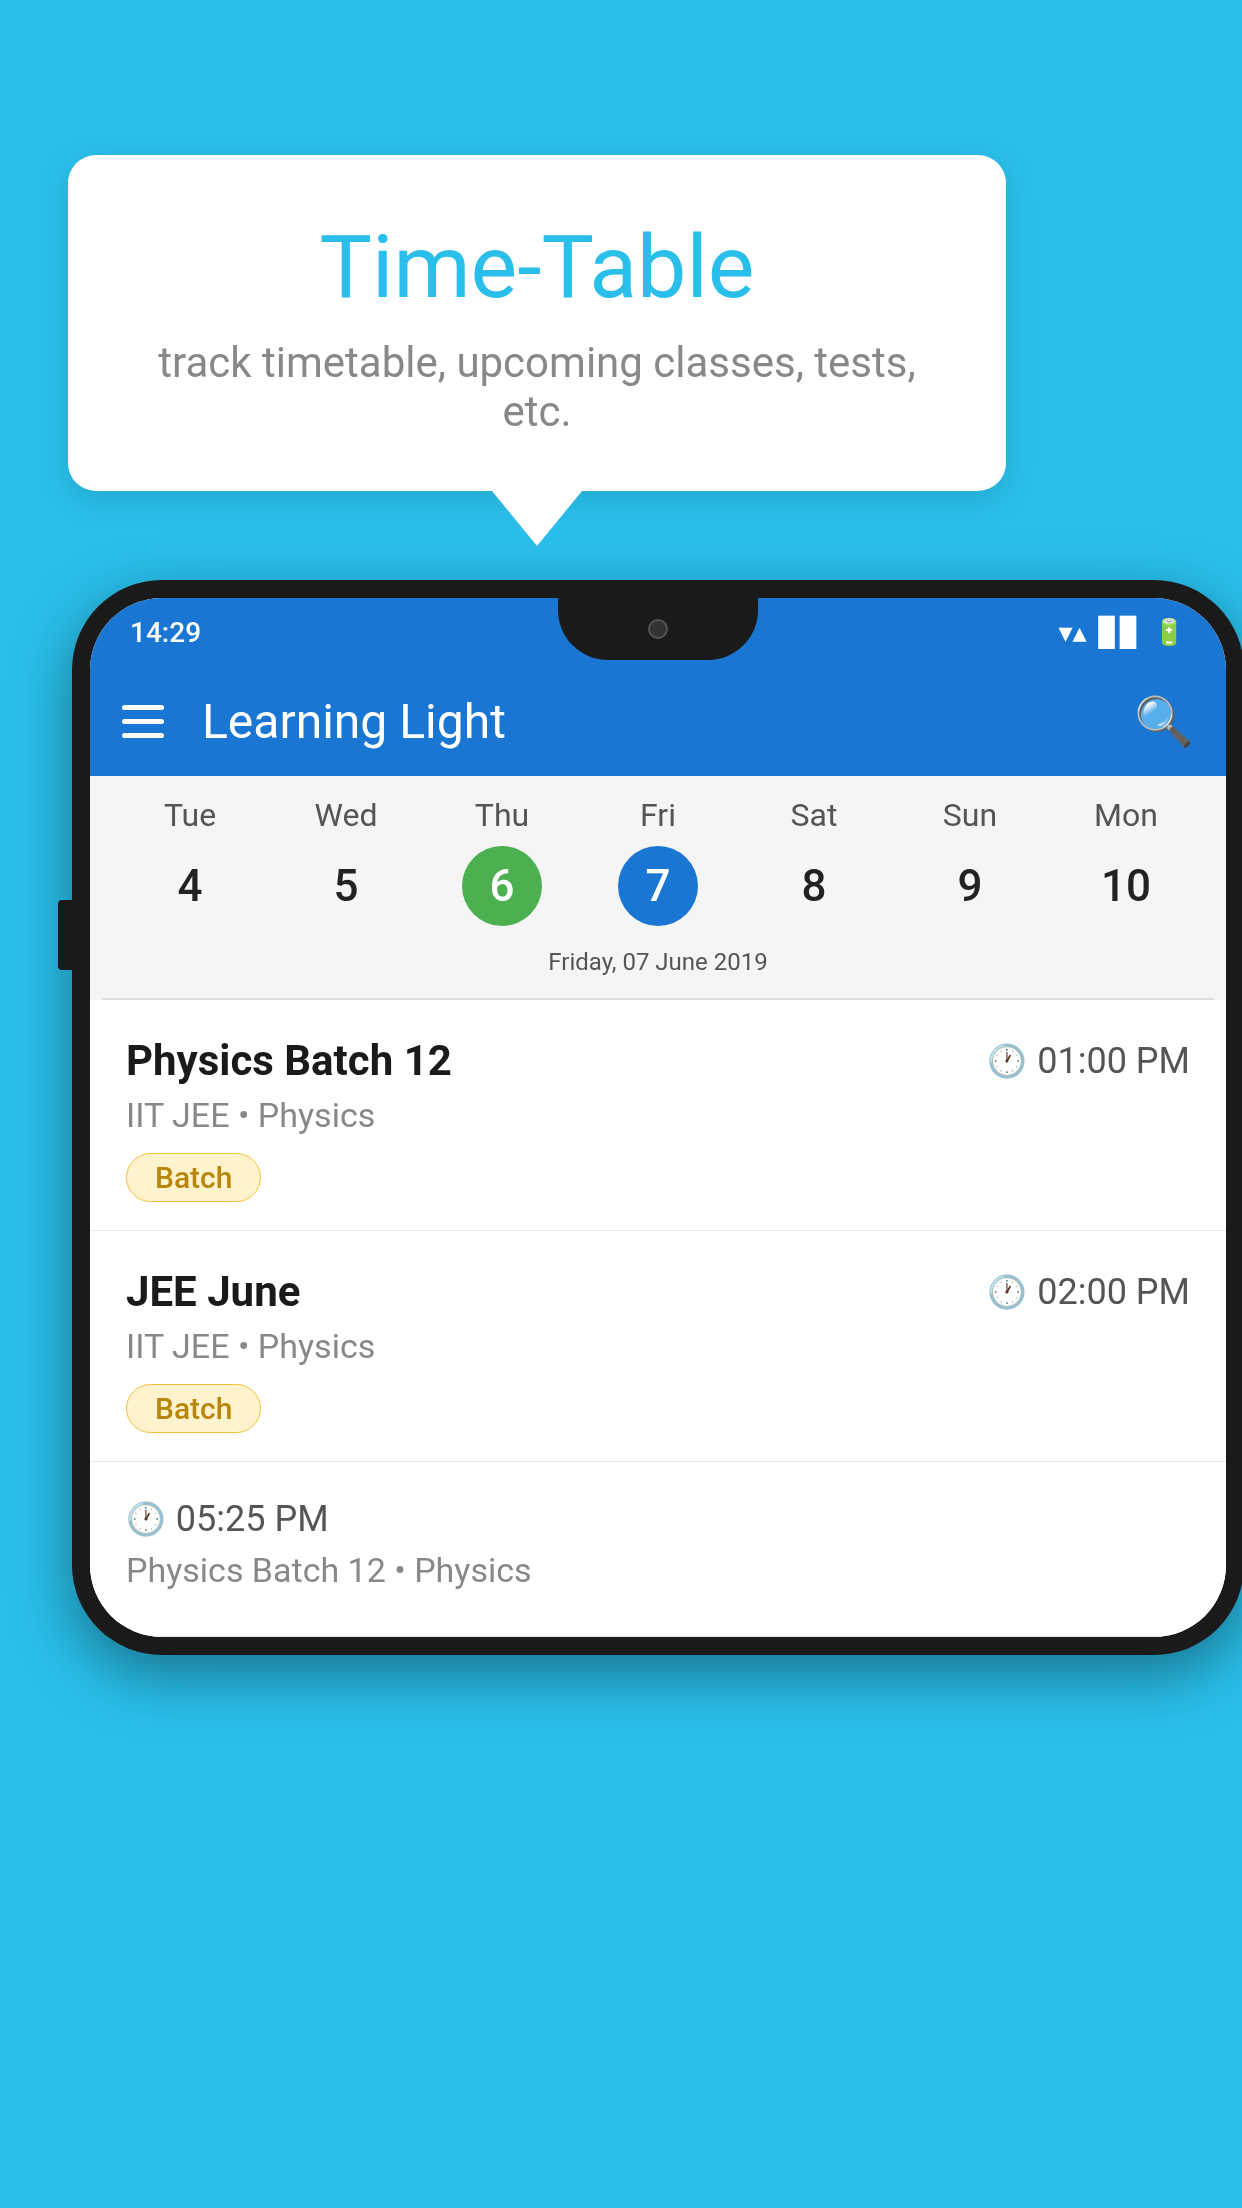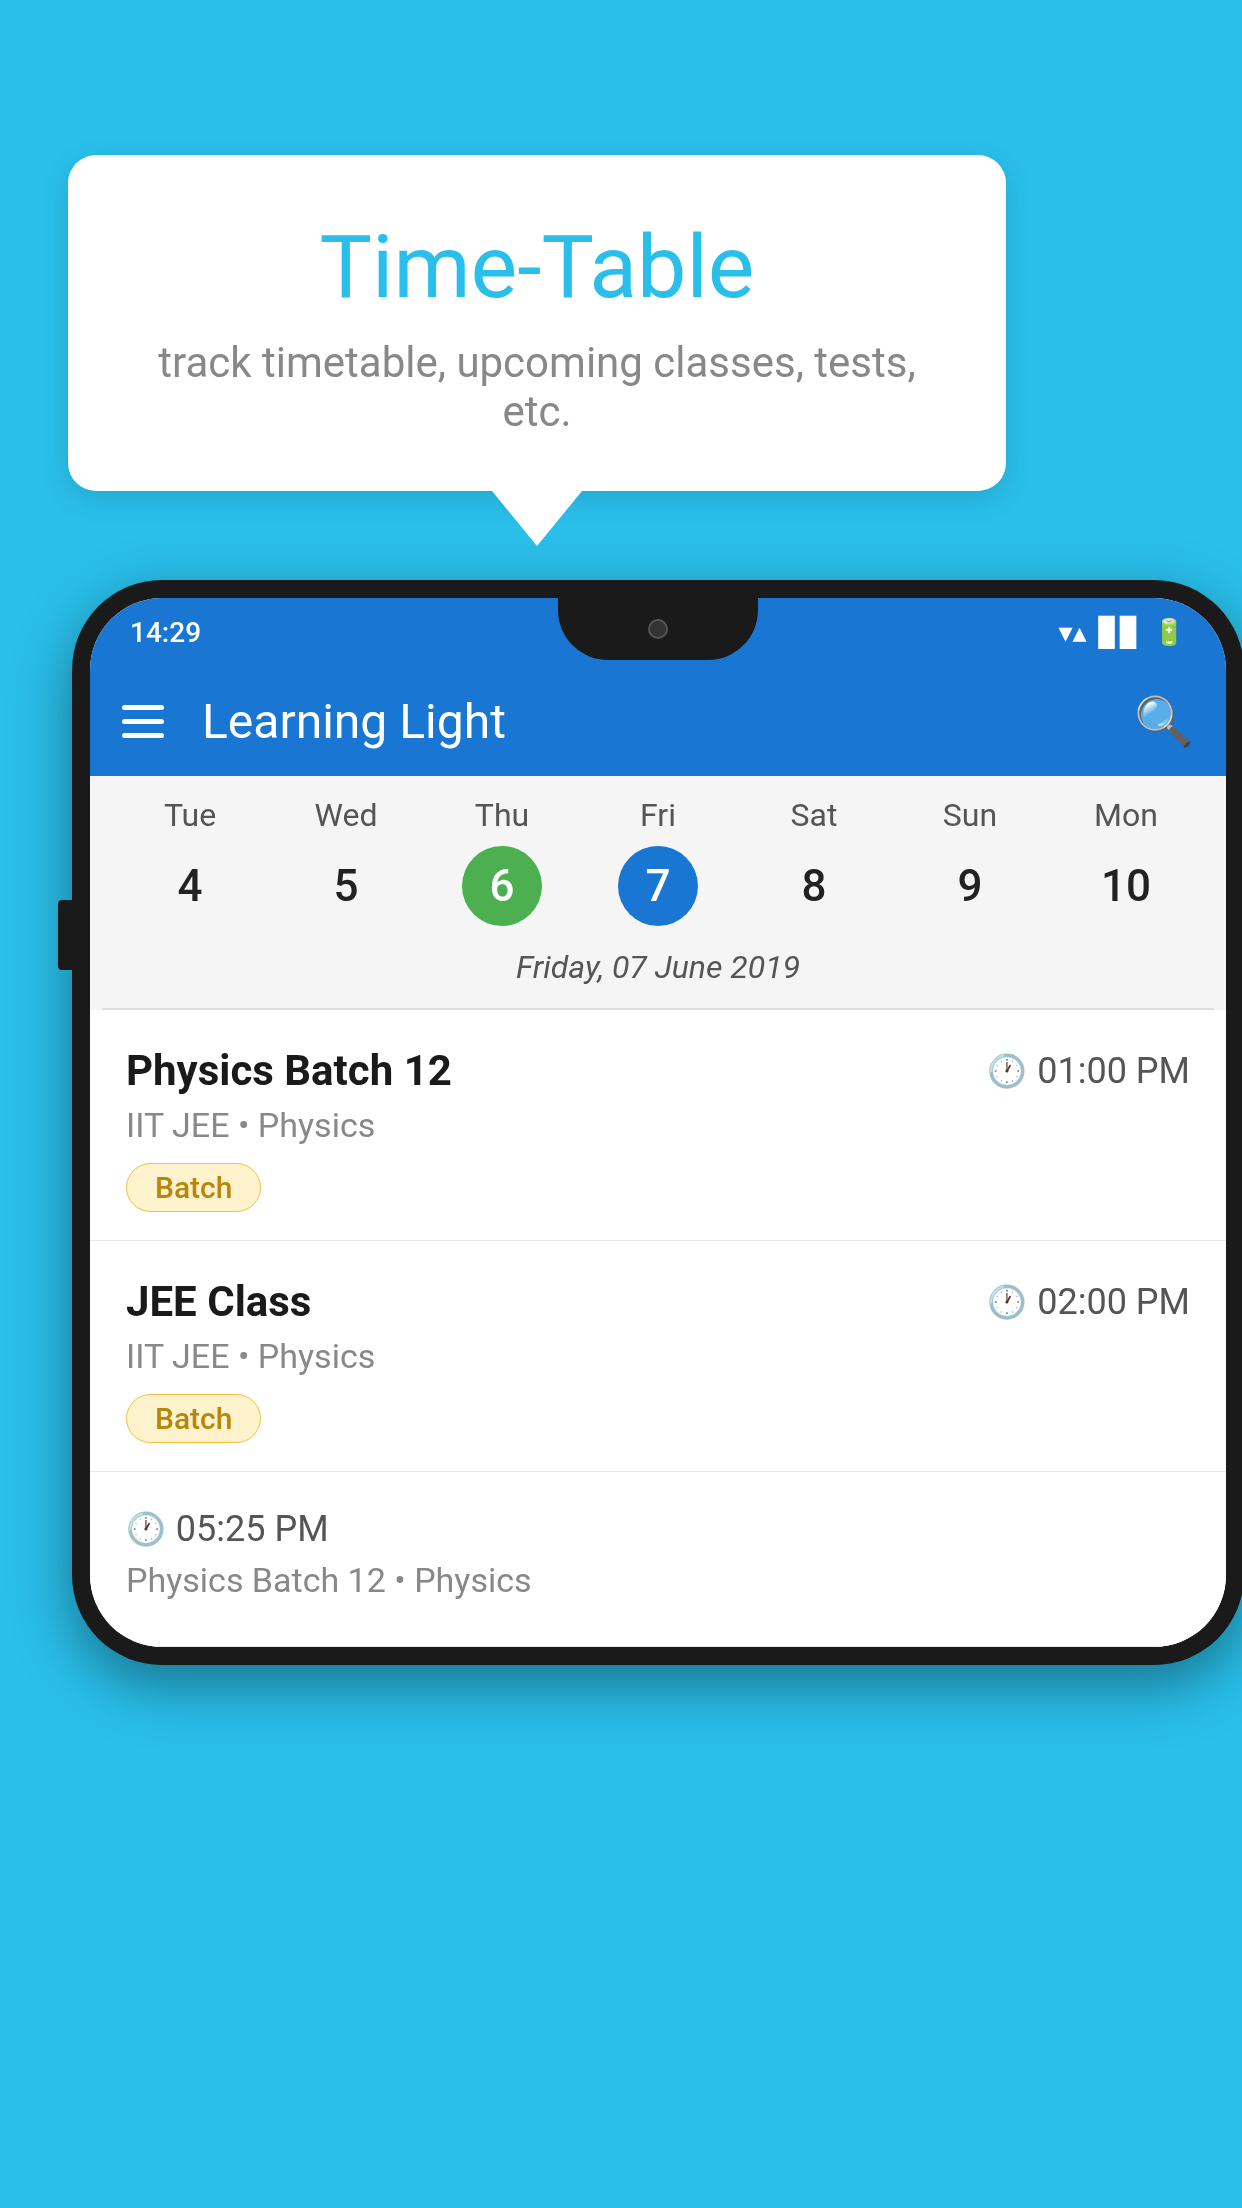--- a/index.html
+++ b/index.html
@@ -224,24 +224,23 @@
       color: white;
     }
 
     .day-num.selected {
       background: #1976D2;
       color: white;
     }
 
     .date-label {
       text-align: center;
-      font-size: 32px;
+      font-size: 24px;
       color: #555;
       padding: 10px 0 22px;
-      font-style: italic;
     }
 
     .calendar-divider {
       height: 2px;
       background: #ddd;
     }
 
     
     .schedule-list {
       background: white;
@@ -365,21 +364,21 @@
         <div class="calendar-divider"></div>
       </div>
 
       <div class="schedule-list">
 
       <div class="schedule-item"><div class="schedule-item-header">
               <div class="schedule-item-name">Physics Batch 12</div>
               <div class="schedule-item-time"><span style="font-size:32px;color:#888;">🕐</span> 01:00 PM</div>
             </div><div class="schedule-item-sub">IIT JEE • Physics</div><span class="batch-tag">Batch</span></div>
           <div class="schedule-item"><div class="schedule-item-header">
-              <div class="schedule-item-name">JEE Class</div>
+              <div class="schedule-item-name">JEE June</div>
               <div class="schedule-item-time"><span style="font-size:32px;color:#888;">🕐</span> 02:00 PM</div>
             </div><div class="schedule-item-sub">IIT JEE • Physics</div><span class="batch-tag">Batch</span></div>
           <div class="schedule-item">
             <div class="schedule-item-header">
               <div class="schedule-item-time"><span style="font-size:32px;color:#888;">🕐</span> 05:25 PM</div>
             </div>
             <div class="schedule-item-sub">Physics Batch 12 • Physics</div>
           </div>
         </div>
 

